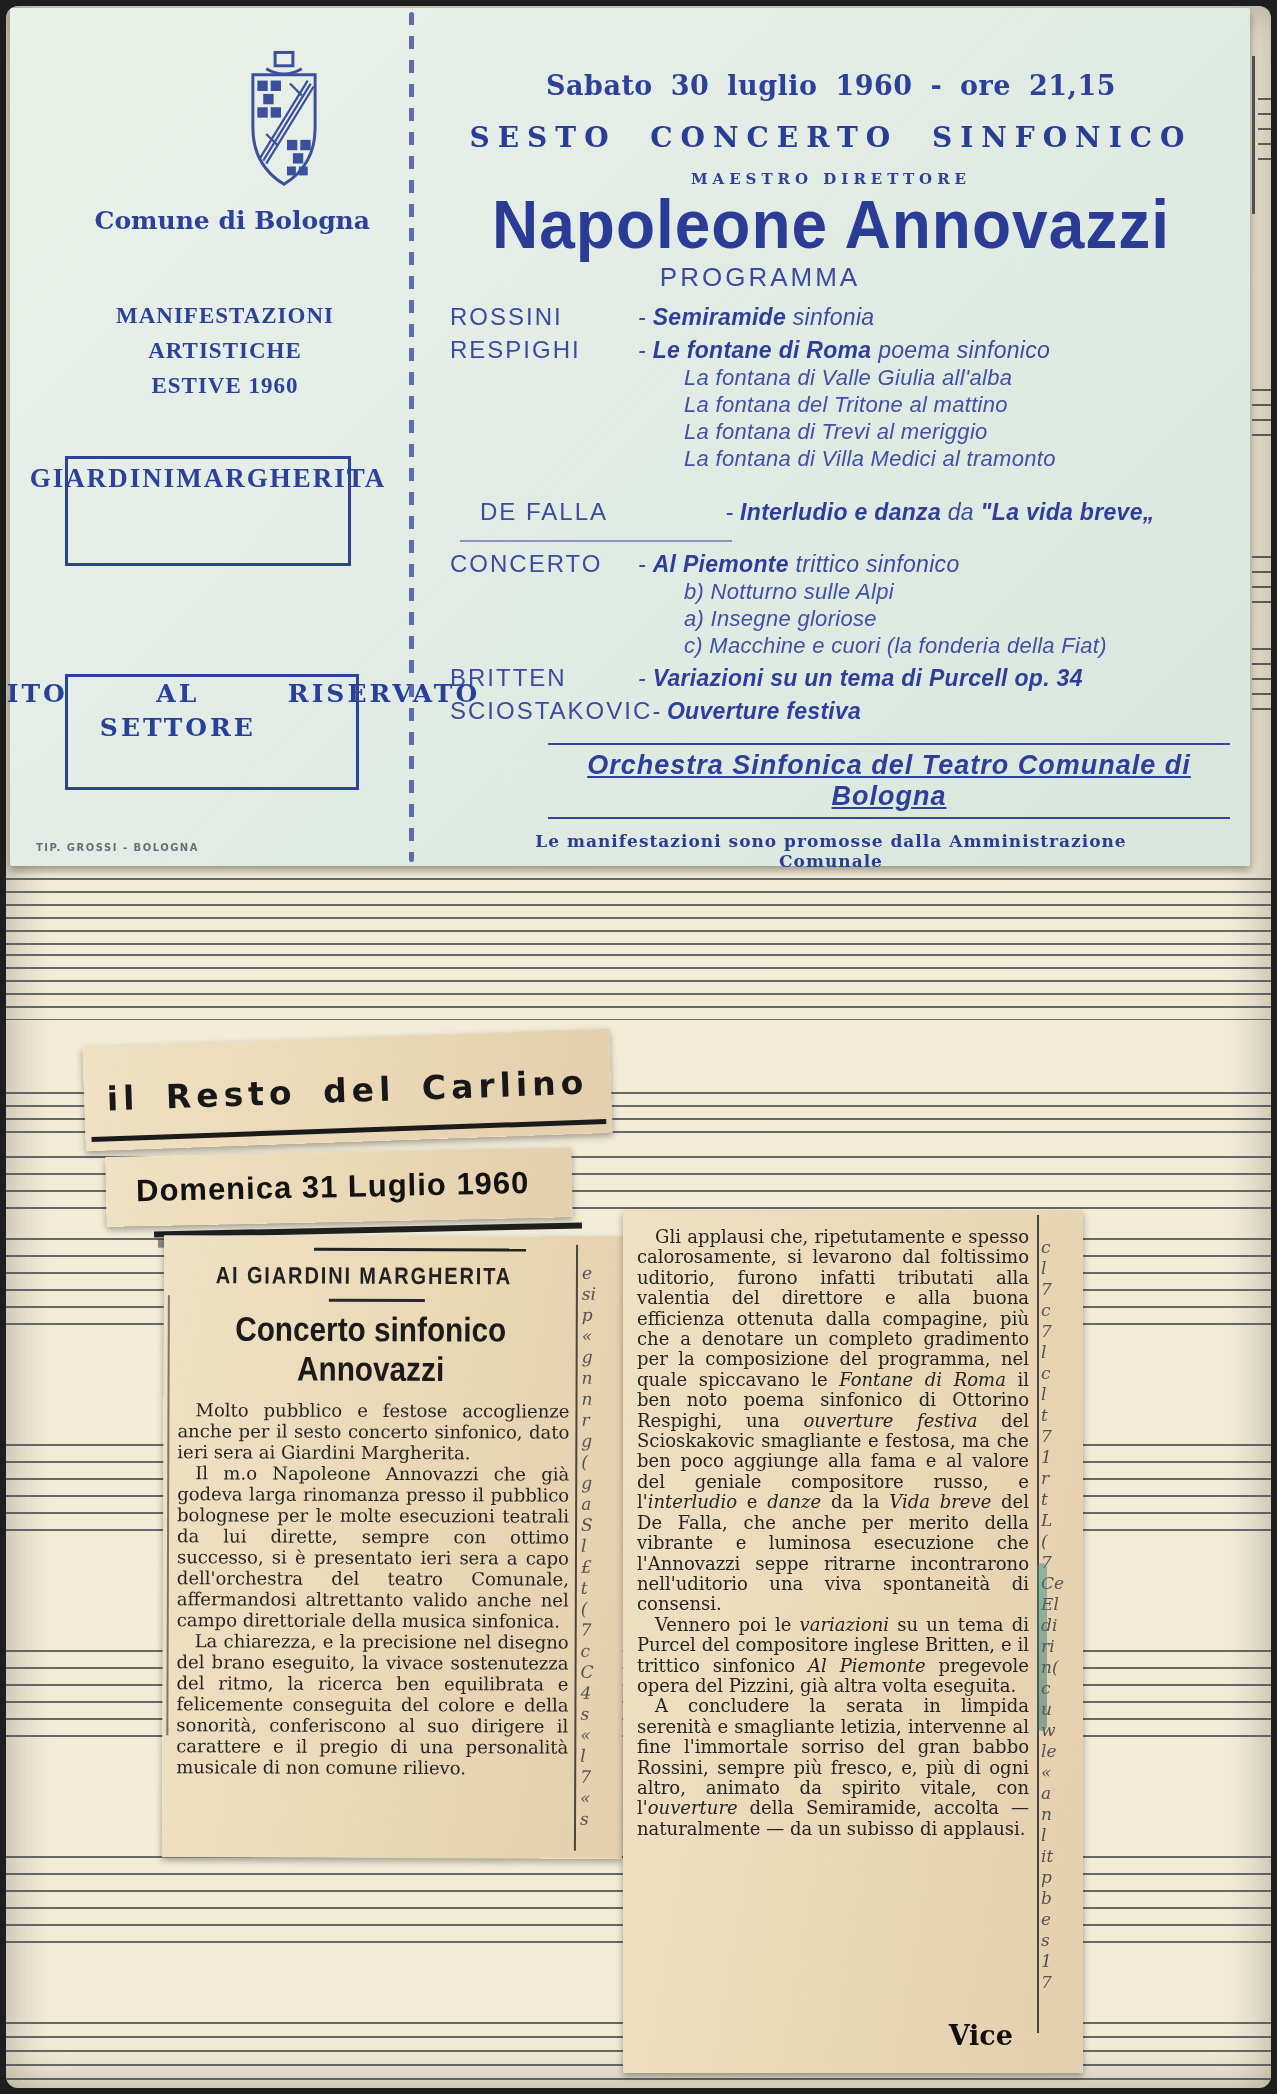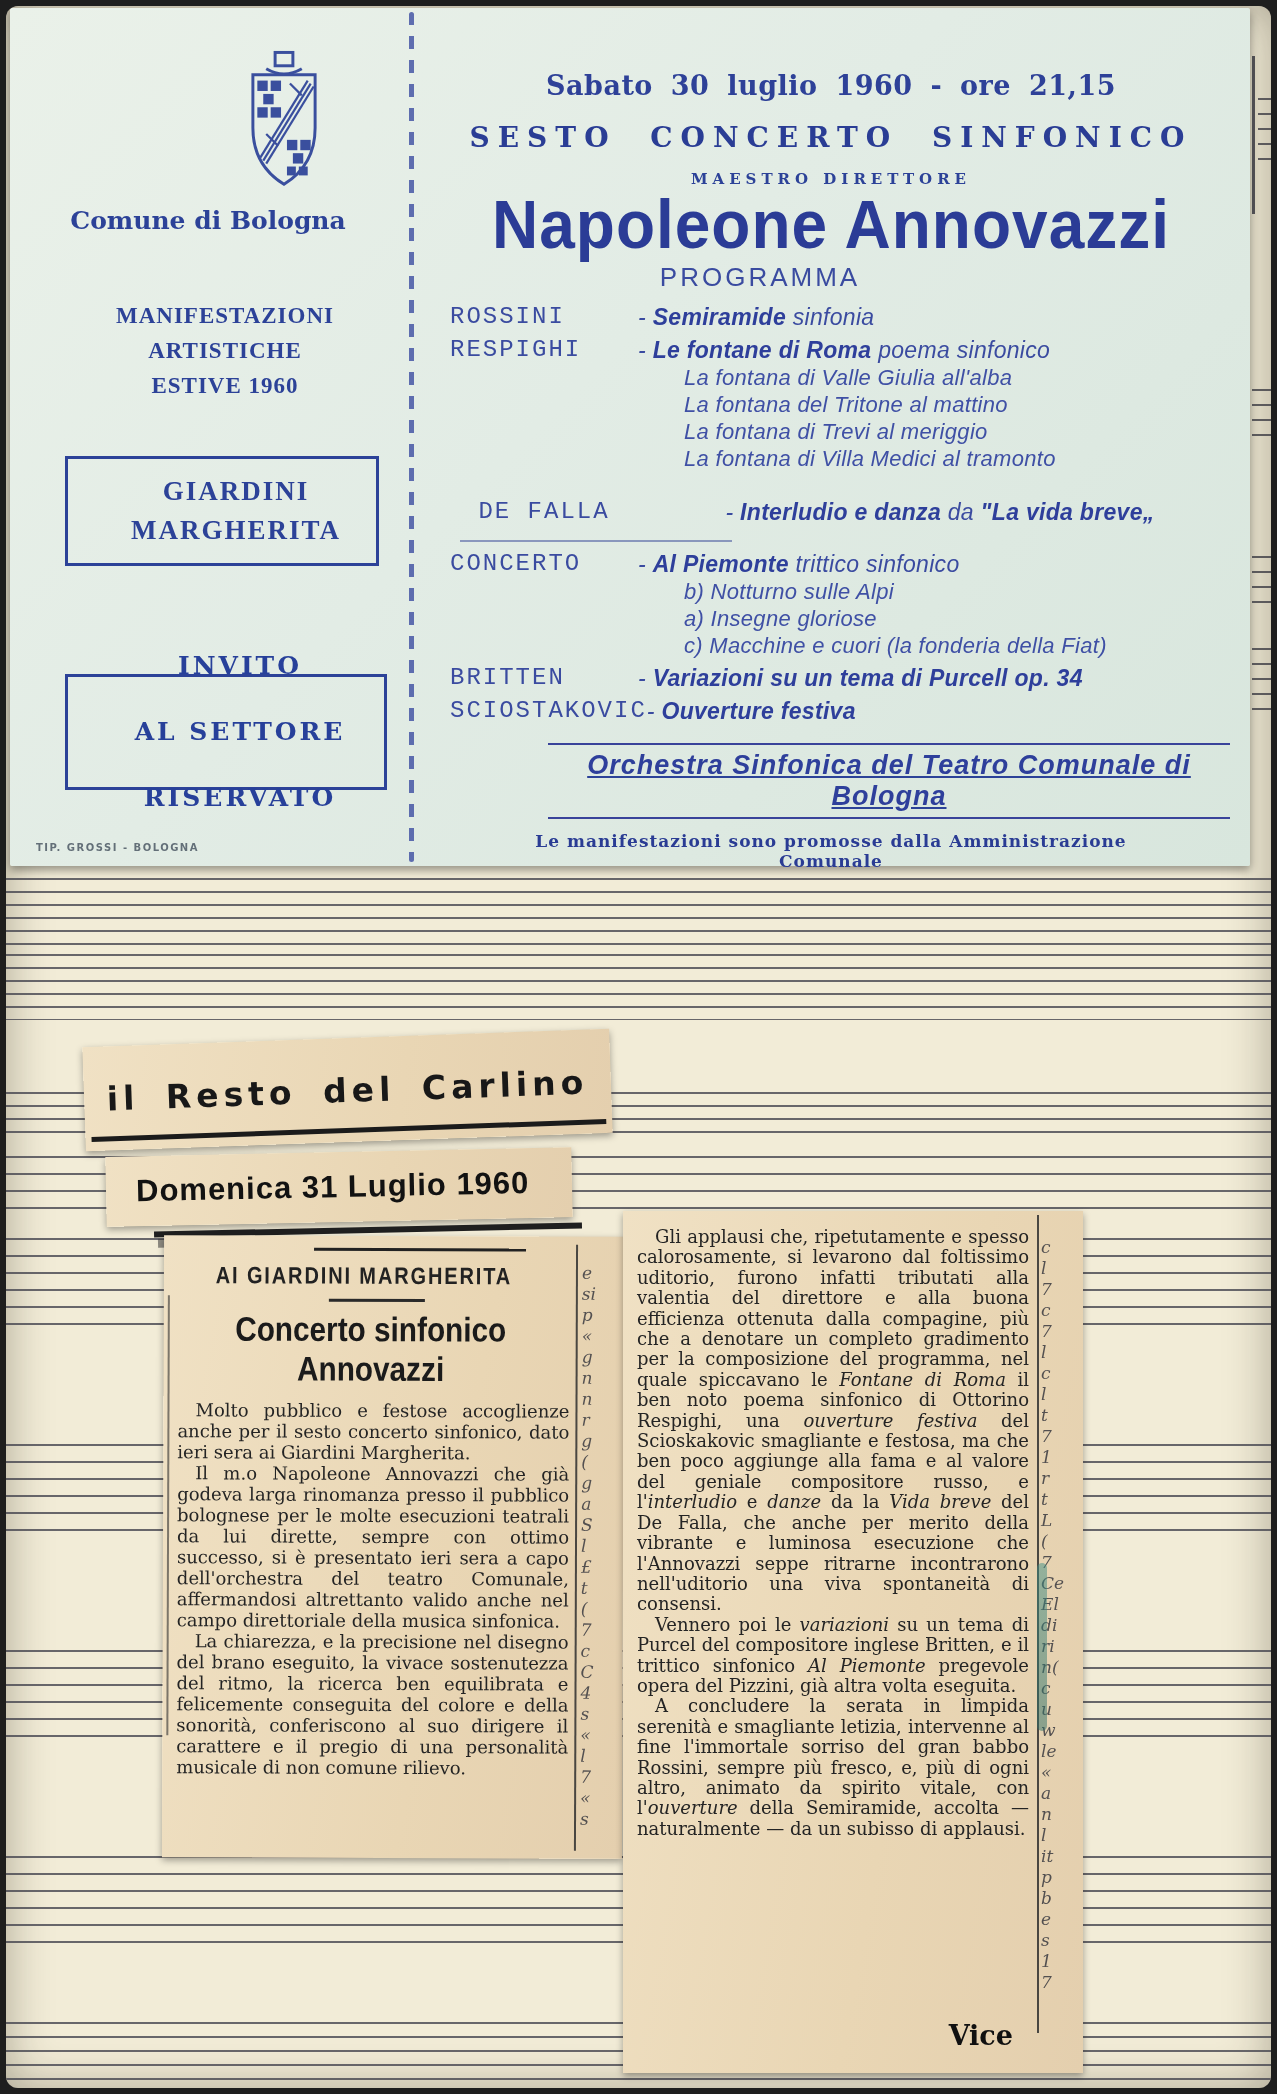--- a/index.html
+++ b/index.html
@@ -16,46 +16,46 @@
   .edge-vline{position:absolute;left:1246px;top:50px;width:3px;height:158px;background:#30303a;opacity:.8;z-index:3;}
 
   
   .card{position:absolute;left:4px;top:2px;width:1240px;height:858px;z-index:2;
         background:linear-gradient(135deg,#eaf1e9 0%,#e2ece5 45%,#d8e6dd 100%);
         box-shadow:0 4px 10px rgba(0,0,0,.4);border-radius:2px;color:#2c4298;}
   .perforation{position:absolute;left:399px;top:4px;bottom:4px;width:5px;opacity:.8;
         background:repeating-linear-gradient(to bottom,#3c4da1 0 13px,transparent 13px 24px);border-radius:3px;}
   .stub{position:absolute;left:0;top:0;width:398px;height:100%;}
   .crest{position:absolute;left:226px;top:40px;width:96px;height:160px;}
-  .comune{position:absolute;left:36px;top:198px;width:324px;text-align:center;
+  .comune{position:absolute;left:36px;top:198px;width:324px;text-align:right;
           font:600 25px "DejaVu Serif",serif;}
   .manif{position:absolute;left:70px;top:290px;width:290px;text-align:center;
          font:600 23px "Liberation Serif",serif;letter-spacing:1px;line-height:35px;}
   .box{position:absolute;border:3px solid #2c4298;text-align:center;display:flex;
-       flex-direction:column;justify-content:center;padding-left:28px;}
+       flex-direction:row;justify-content:center;}
   .venue{left:55px;top:448px;width:280px;height:104px;
          font:600 27px "Liberation Serif",serif;letter-spacing:2px;line-height:39px;}
   .invito{left:55px;top:666px;width:288px;height:110px;
          font:800 25px "DejaVu Serif",serif;letter-spacing:3px;line-height:34px;color:#27409a;gap:32px;}
   .printer{position:absolute;left:26px;top:834px;font:700 10px "DejaVu Sans",sans-serif;
            color:#4e5a66;letter-spacing:1.5px;opacity:.85;}
 
   .cardmain{position:absolute;left:410px;top:0;width:822px;height:100%;}
   .date-line{margin-top:62px;text-align:center;font:700 27px "DejaVu Serif",serif;
              letter-spacing:.5px;word-spacing:8px;color:#2e4198;}
   .concert-title{margin-top:20px;text-align:center;font:700 28px "DejaVu Serif",serif;
              letter-spacing:8px;word-spacing:16px;color:#2a3d95;}
   .maestro{margin-top:16px;text-align:center;font:700 15px "DejaVu Serif",serif;letter-spacing:5px;}
   .conductor{margin-top:0;text-align:center;font:800 64px "Liberation Sans",sans-serif;
              color:#2b3c96;letter-spacing:1px;transform:scaleY(1.06);}
   .programma{margin-left:100px;width:480px;text-align:center;
              font:400 26px "Liberation Sans",sans-serif;letter-spacing:3px;color:#3a4ba0;}
   .program-rows{margin-top:10px;padding-left:30px;font-family:"Liberation Sans",sans-serif;color:#3a4ba0;}
   .program-row{display:flex;margin-top:5px;line-height:28px;}
-  .composer{flex:0 0 188px;font-size:24px;letter-spacing:2px;font-family:Liberation Mono, monospace;}
+  .composer{flex:0 0 188px;font-size:24px;letter-spacing:2px;}
   .desc{flex:1;font-size:23px;letter-spacing:.3px;font-style:italic;}
   .desc b{font-weight:700;color:#2e3f9b;}
   .movement{margin-left:46px;font-size:22px;line-height:27px;color:#3f50a5;}
   .row-rule{width:272px;border-top:2px solid #5a6aa8;margin:14px 0 8px 10px;opacity:.65;}
   .gap-before{margin-top:26px;text-align:center;}
   .orchestra-wrap{margin:18px 0 0 128px;width:682px;border-top:2px solid #39439a;
                   border-bottom:2px solid #39439a;padding:5px 0;text-align:center;text-decoration:underline;}
   .orchestra{font:italic 700 27px "Liberation Sans",sans-serif;color:#2e3f9b;letter-spacing:1px;}
   .promoter{margin:12px 0 0 60px;width:702px;text-align:center;
             font:700 17px "DejaVu Serif",serif;color:#2a3c94;letter-spacing:1px;}

